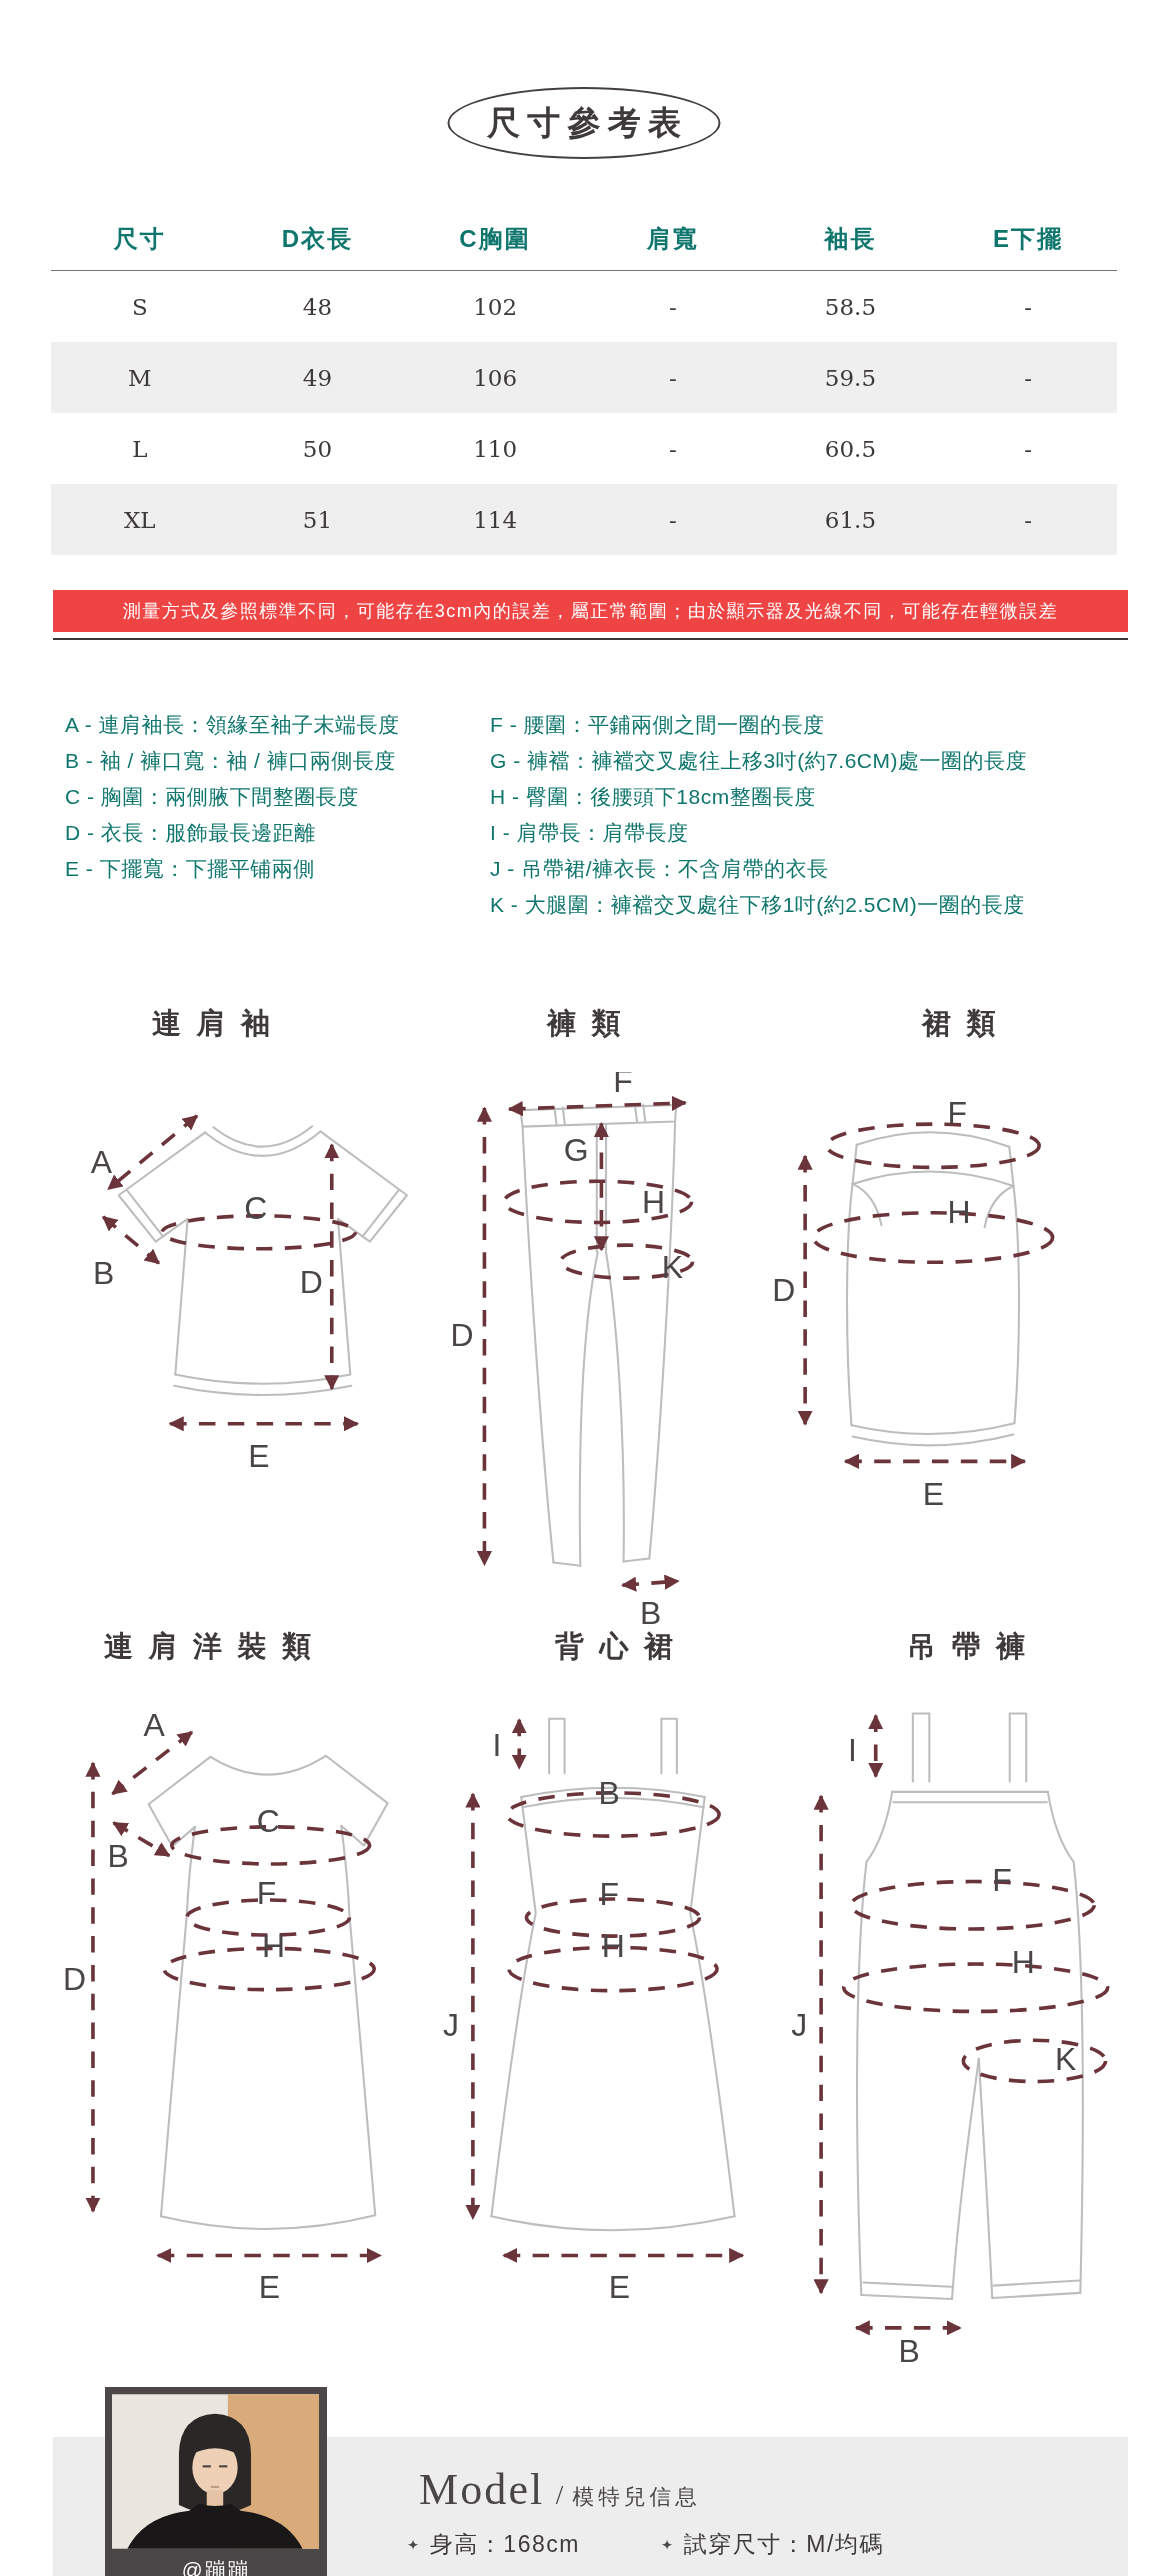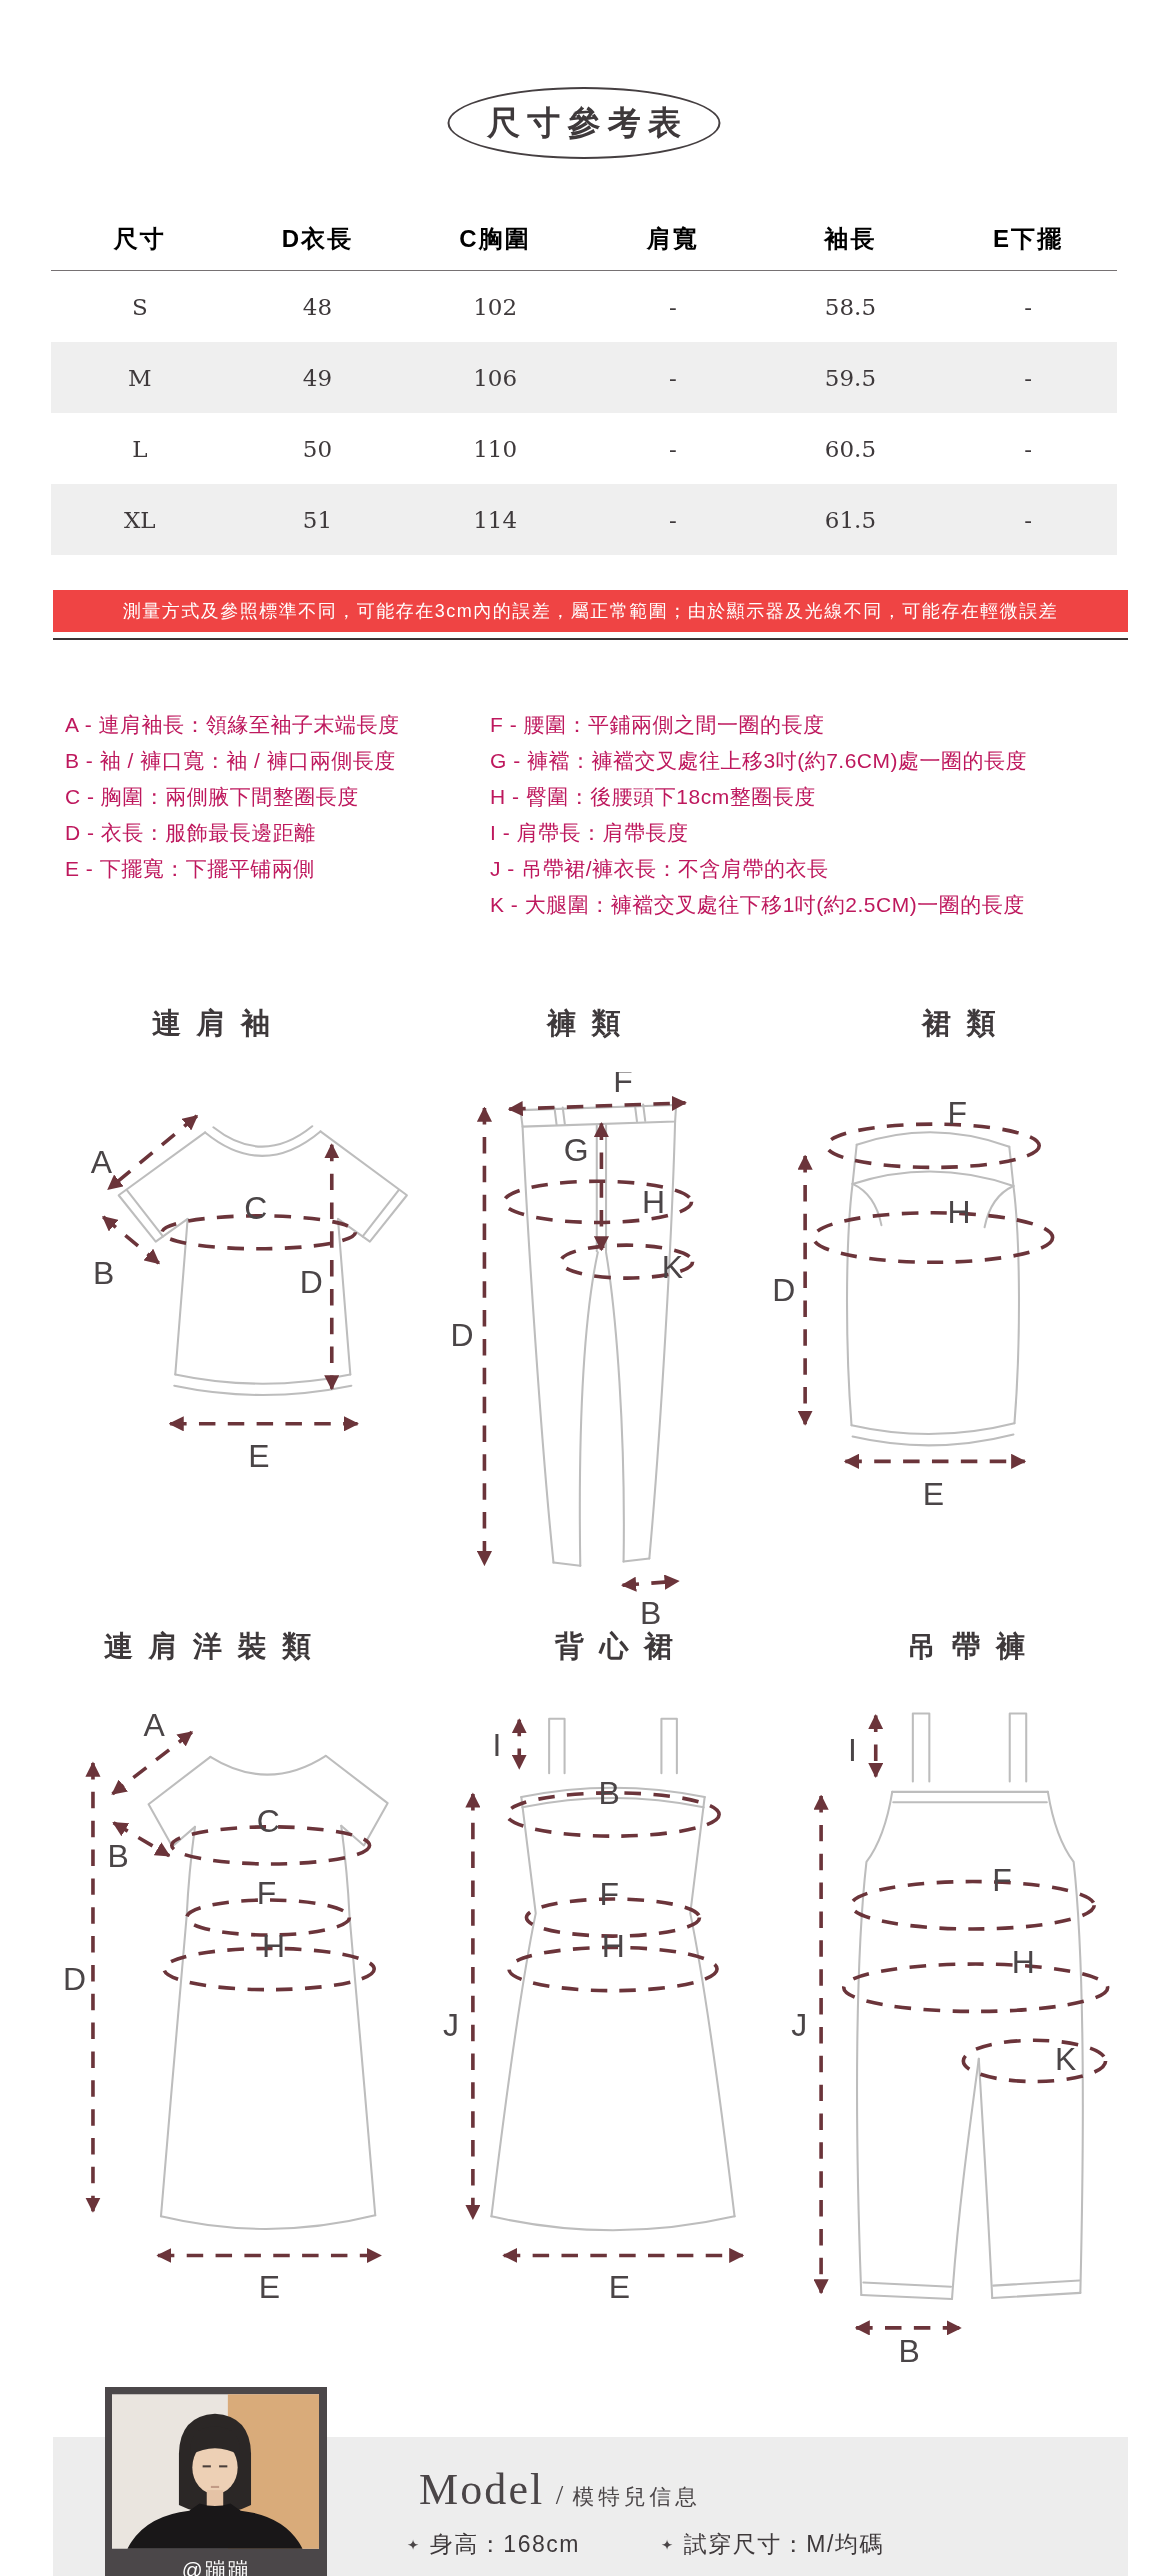--- a/index.html
+++ b/index.html
@@ -9,32 +9,32 @@
   
   .badge{position:absolute;left:50%;top:87px;transform:translateX(-50%);
          width:273px;height:72px;border:2.6px solid #453f41;border-radius:50%;
          display:flex;align-items:center;justify-content:center;
          font-size:33px;font-weight:bold;letter-spacing:7.2px;color:#3e393b;padding-left:7.2px;box-sizing:border-box;}
 
   
   .size-table{position:absolute;left:51px;top:207px;width:1066px;border-collapse:collapse;
               table-layout:fixed;text-align:center;}
   .size-table th{font-size:24px;font-weight:bold;height:61px;border-bottom:1.5px solid #767173;
-                 letter-spacing:2.1px;color:#000000;}
+                 letter-spacing:2.1px;color:#0f766e;}
   .size-table td{font-size:23px;height:69px;font-family:"DejaVu Serif",serif;color:#3e393b;}
   .size-table tbody tr:nth-child(even){background:#efefef;}
 
   
   .disclaimer{position:absolute;left:53px;top:590px;width:1075px;height:42px;background:#ef4444;
               color:#ffffff;display:flex;align-items:center;justify-content:center;
               font-size:18px;letter-spacing:1.5px;}
   .rule{position:absolute;left:53px;top:638px;width:1075px;height:2.1px;background:#3a3436;}
 
   
-  .legend-col{position:absolute;top:707px;font-size:21px;line-height:36px;color:#be185d;letter-spacing:0.5px;}
+  .legend-col{position:absolute;top:707px;font-size:21px;line-height:36px;color:#0f766e;letter-spacing:0.5px;}
   .legend-left{left:65px;}
   .legend-right{left:490px;}
 
   
   .dg-title{position:absolute;font-size:29px;font-weight:600;letter-spacing:15.5px;color:#3e393b;white-space:nowrap;}
 
   .dg{position:absolute;}
   .oline{stroke:#bdbdbd;stroke-width:4;fill:none;stroke-linecap:round;stroke-linejoin:round;}
   .mdash{stroke:#6b343a;stroke-width:7;fill:none;stroke-dasharray:32 24;}
   .dl{fill:#4a4547;font-size:62px;font-family:"Liberation Sans",sans-serif;}

